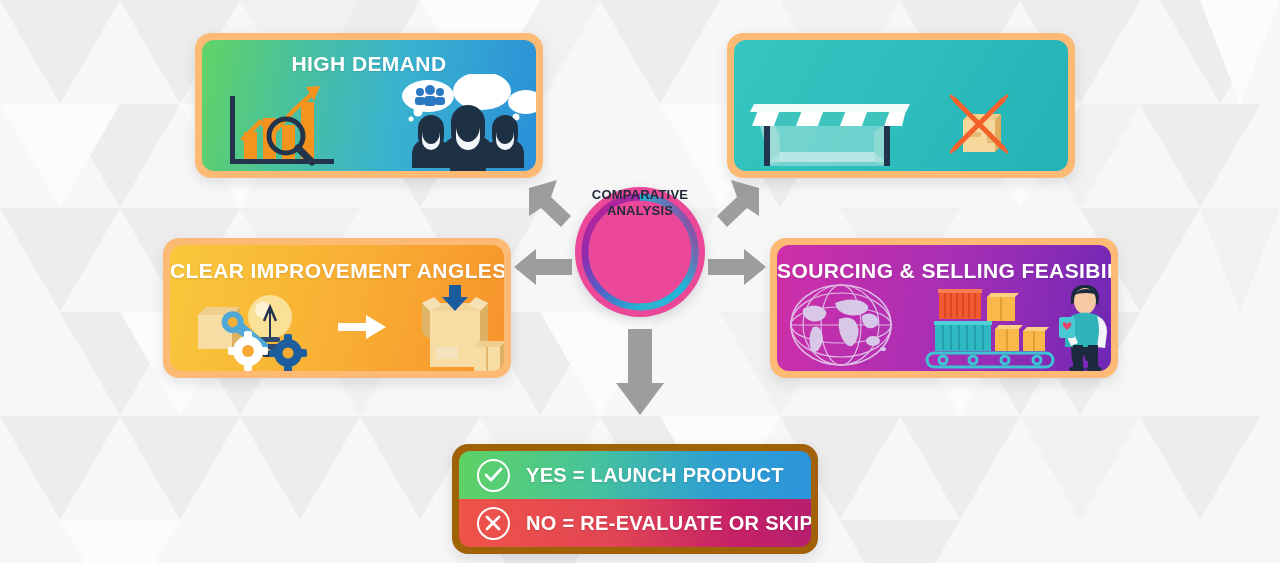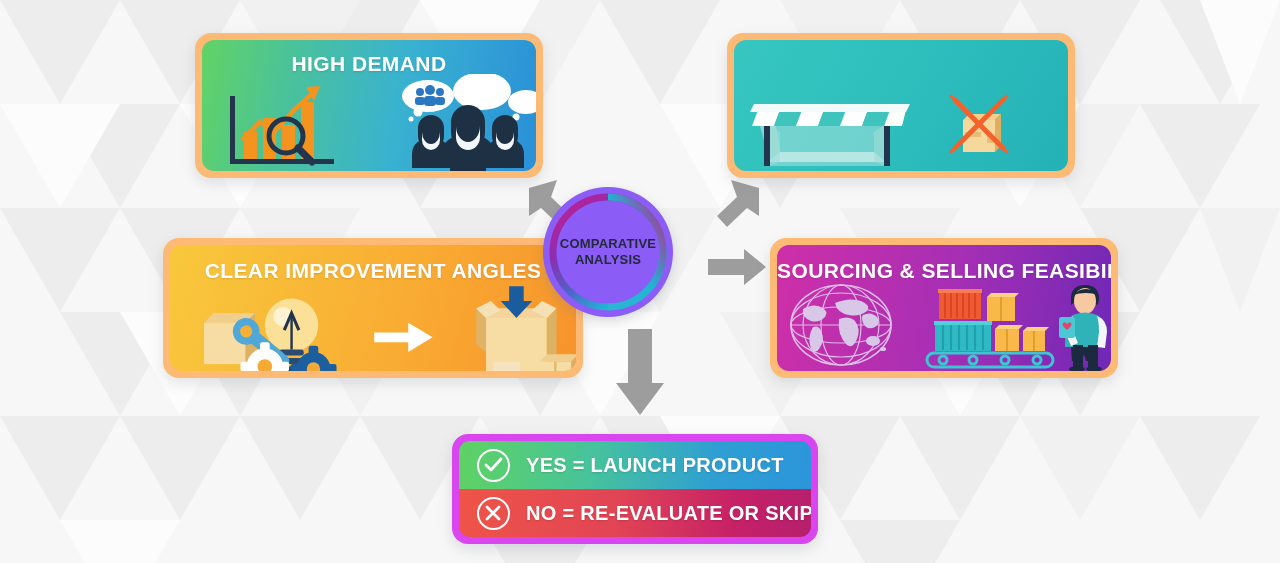--- a/index.html
+++ b/index.html
@@ -40,62 +40,62 @@
     font-size: 21px;
     font-weight: bold;
     letter-spacing: 0.4px;
     text-shadow: 0 1px 2px rgba(0,0,0,0.13);
     white-space: nowrap;
   }
   .card-art { position: absolute; left: 0; top: 34px; width: 100%; bottom: 0; }
 
   #card-demand      { left: 195px; top: 33px;  width: 348px; height: 145px; }
   #card-competition { left: 727px; top: 33px;  width: 348px; height: 145px; }
-  #card-improve     { left: 163px; top: 238px; width: 420px; height: 140px; }
+  #card-improve     { left: 163px; top: 238px; width: 348px; height: 140px; }
   #card-sourcing    { left: 770px; top: 238px; width: 348px; height: 140px; }
 
   #card-demand .card-inner      { background: linear-gradient(100deg,#62d365 0%,#4ac29a 26%,#39b2d0 58%,#2a8fd8 100%); }
   #card-competition .card-inner { background: linear-gradient(120deg,#37c6c0 0%,#2ebfbd 45%,#24b1b7 100%); }
   #card-improve .card-inner     { background: linear-gradient(105deg,#f8c83c 0%,#f9ad33 55%,#f7932c 100%); }
   #card-sourcing .card-inner    { background: linear-gradient(100deg,#cf2fa8 0%,#a62fb5 52%,#6f28b5 100%); }
 
   #card-improve .card-title  { top: 14px; }
   #card-sourcing .card-title { top: 14px; }
 
   
   #center-node {
     position: absolute;
-    left: 543px; top: 187px;
+    left: 575px; top: 187px;
     width: 130px; height: 130px;
     border-radius: 50%;
-    background: #8b5cf6;
+    background: #ec4899;
     box-shadow: 0 4px 12px rgba(120,125,135,0.28);
-    display: flex; align-items: center; justify-content: center;
+    display: flex; justify-content: center;
   }
   #center-ring { position: absolute; left: 0; top: 0; }
   #center-label {
     position: relative;
     text-align: center;
     color: #222a3a;
     font-size: 13px;
     font-weight: bold;
     line-height: 1.25;
     letter-spacing: 0.2px;
     z-index: 2;
   }
 
   
   .arrow { position: absolute; }
 
   
   #result-box {
     position: absolute;
-    left: 452px; top: 434px;
+    left: 452px; top: 444px;
     width: 366px; height: 110px;
-    background: #d946ef;
+    background: #a16207;
     border-radius: 16px;
     padding: 7px;
     box-shadow: 0 5px 14px rgba(120,125,135,0.22);
   }
   #result-inner {
     width: 100%; height: 100%;
     border-radius: 11px;
     overflow: hidden;
     display: flex; flex-direction: column;
   }

